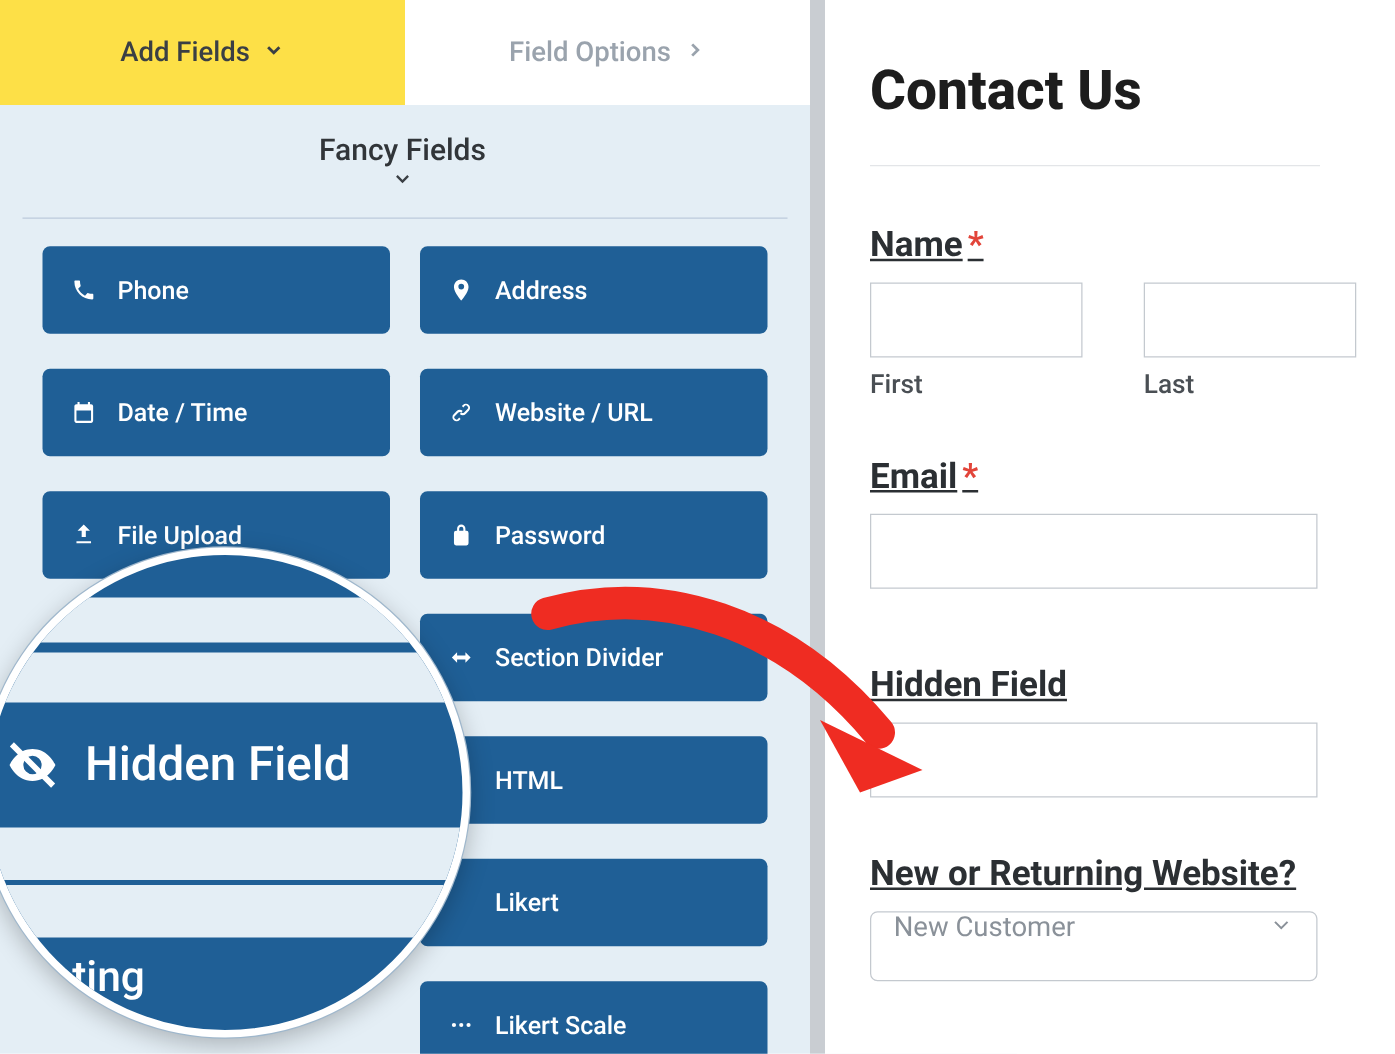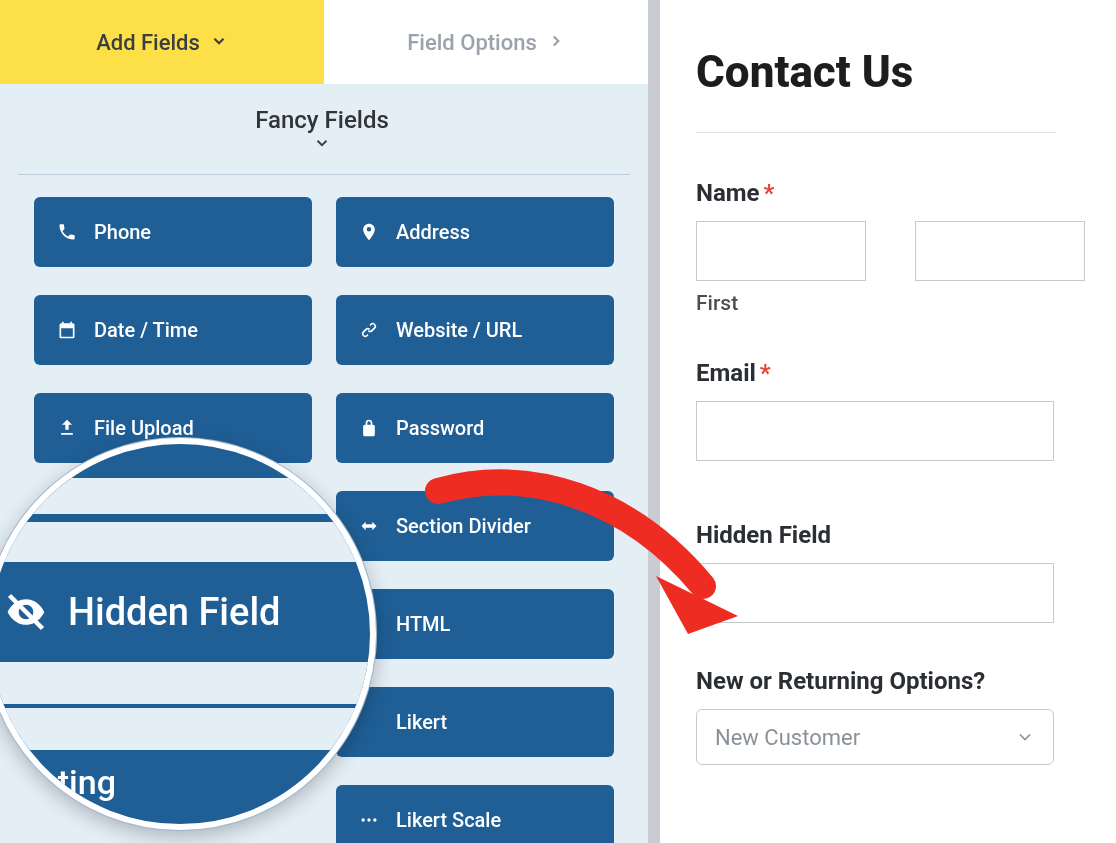--- a/index.html
+++ b/index.html
@@ -29,28 +29,28 @@
   .zoom-stripe { position:absolute; left:0; width:100%; background:#e4eef5; height:36px; }
   .zoom-hidden { position:absolute; left:0; width:100%; display:flex; align-items:center; gap:20px; padding-left:14px; color:#fff; font-size:38px; font-weight:500; }
   .zoom-hidden svg { width:44px; height:44px; fill:#fff; }
   .zoom-rating { position:absolute; left:0; width:100%; color:#fff; padding-left:28px; font-size:34px; font-weight:500; }
 
   
   .right { flex:1; background:#fff; padding: 46px 0 0 36px; }
   .right h1 { font-size:44px; font-weight:800; color:#1d1d1d; margin-bottom: 34px; }
   .hr { width: 360px; height:1px; background:#e3e5e8; margin-bottom: 46px; }
   .formrow { margin-bottom: 44px; }
-  .lbl { font-size:24px; font-weight:700; color:#2b2f33; display:block; margin-bottom:14px; }
+  .lbl { font-size:28px; font-weight:700; color:#2b2f33; display:block; margin-bottom:14px;text-decoration:underline; }
   .req { color:#e2453a; margin-left:4px; }
   .pair { display:flex; gap:18px; }
   .pair .col { flex:1; }
   .txt { width:170px; height:60px; border:1px solid #c4c9cf; background:#fff; }
   .sublbl { display:block; font-size:21px; color:#4a4f54; margin-top:10px; font-weight:500; }
   .wide { width:358px; height:60px; border:1px solid #c4c9cf; background:#fff; }
-  .select { width:358px; height:56px; border:1px solid #c4c9cf; border-radius:6px; display:flex; align-items:center; justify-content:space-between; padding:0 18px; color:#8a9199; font-size:22px; }
+  .select { width:358px; height:56px; border:1px solid #c4c9cf; border-radius:6px; display:flex; justify-content:space-between; padding:0 18px; color:#8a9199; font-size:22px; }
   .select svg { width:20px; height:20px; stroke:#8a9199; fill:none; stroke-width:2; }
 
   
   .arrow { position:absolute; left:418px; top:466px; width:330px; height:180px; z-index:6; pointer-events:none; }
 </style>
 </head>
 <body>
 
 <div class="app">
   <div class="left">
@@ -188,36 +188,37 @@
 
     <div class="formrow">
       <span class="lbl"><span>Name</span><span class="req">*</span></span>
       <div class="pair">
         <div class="col">
           <div class="txt"></div>
           <span class="sublbl">First</span>
         </div>
         <div class="col">
           <div class="txt"></div>
+          <span class="sublbl">Last</span>
         </div>
       </div>
     </div>
 
     <div class="formrow">
       <span class="lbl"><span>Email</span><span class="req">*</span></span>
       <div class="wide"></div>
     </div>
 
     <div class="formrow" style="margin-top:60px;">
       <span class="lbl">Hidden Field</span>
       <div class="wide"></div>
     </div>
 
     <div class="formrow">
-      <span class="lbl" style="font-weight:700;">New or Returning Options?</span>
+      <span class="lbl" style="font-weight:700;">New or Returning Website?</span>
       <div class="select">
         <span>New Customer</span>
         <svg viewBox="0 0 24 24">
             <polyline points="6 9 12 15 18 9"></polyline>
           </svg>
       </div>
     </div>
   </div>
 </div>
 

